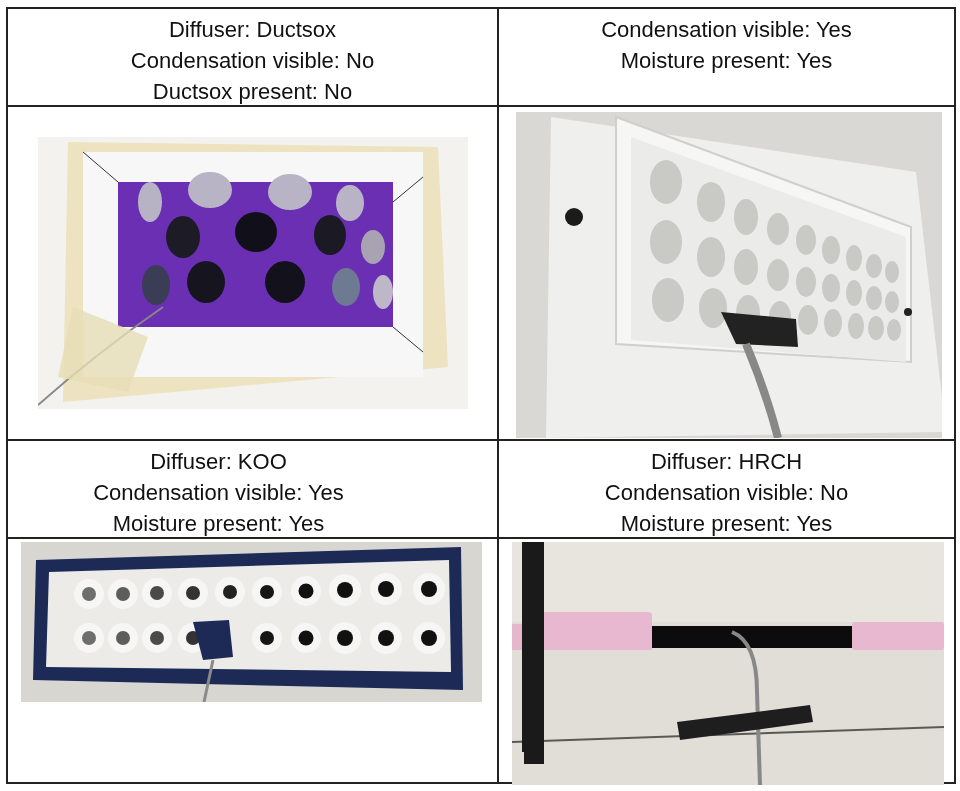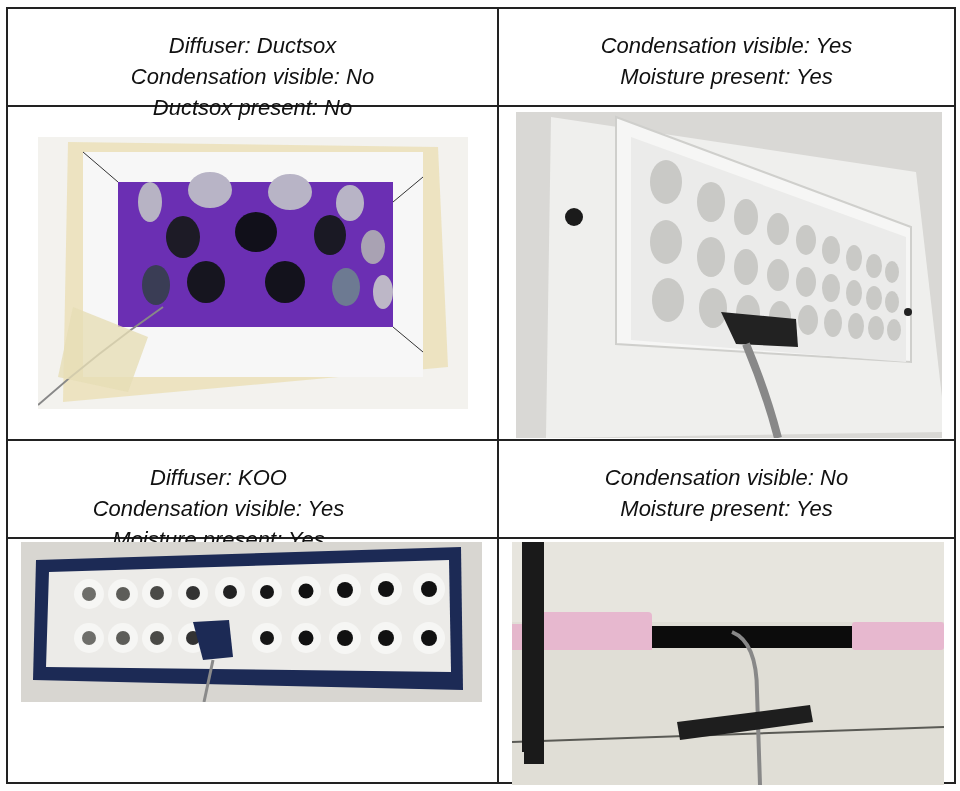--- a/index.html
+++ b/index.html
@@ -1,21 +1,21 @@
 <!DOCTYPE html>
 <html><head>
 <meta charset="utf-8">
 <style>
   html, body { margin: 0; padding: 0; background: #ffffff; }
   body { width: 960px; height: 791px; position: relative; overflow: hidden; font-family: "Liberation Sans", sans-serif; color: #111; }
   .grid { position: absolute; left: 6px; top: 7px; width: 950px; height: 777px; border: 2px solid #222; box-sizing: border-box; }
   .vline { position: absolute; left: 489px; top: 0; width: 2px; height: 100%; background: #222; }
   .hline { position: absolute; left: 0; width: 100%; height: 2px; background: #222; }
   .cell { position: absolute; box-sizing: border-box; }
-  .caption { text-align: center; font-size: 22px; line-height: 31px; padding-top: 21px; font-style: italic; }
+  .caption { text-align: center; font-size: 22px; line-height: 31px; padding-top: 5px; }
   .caption div { white-space: nowrap; }
   .photo { position: absolute; overflow: hidden; }
   .sublabel { position: absolute; width: 100%; text-align: center; font-size: 22px; line-height: 26px; top: 2px; margin-top: 28px; }
 </style>
 </head>
 <body>
 
 <div class="grid">
   <div class="vline"></div>
   <div class="hline" style="top:96px"></div>
@@ -104,20 +104,21 @@
       </svg>
     </div>
   </div>
 
   <div class="cell caption" style="left:0;top:432px;width:421px;height:96px">
     <div>Diffuser: KOO</div>
     <div>Condensation visible: Yes</div>
     <div>Moisture present: Yes</div>
   </div>
   <div class="cell caption" style="left:491px;top:432px;width:455px;height:96px">
+    <div>Diffuser: HRCH</div>
     <div>Condensation visible: No</div>
     <div>Moisture present: Yes</div>
   </div>
 
   <div class="cell" style="left:0;top:530px;width:489px;height:245px">
     <div class="photo" style="left:13px;top:3px;width:461px;height:160px;background:#d7d5d0">
       <svg width="461" height="160" viewBox="0 0 461 160">
         <rect width="461" height="160" fill="#d8d6d1"></rect>
         <polygon points="15,18 440,5 442,148 12,138" fill="#1c2a55"></polygon>
         <polygon points="28,30 428,18 430,130 25,125" fill="#ecebe8"></polygon>

